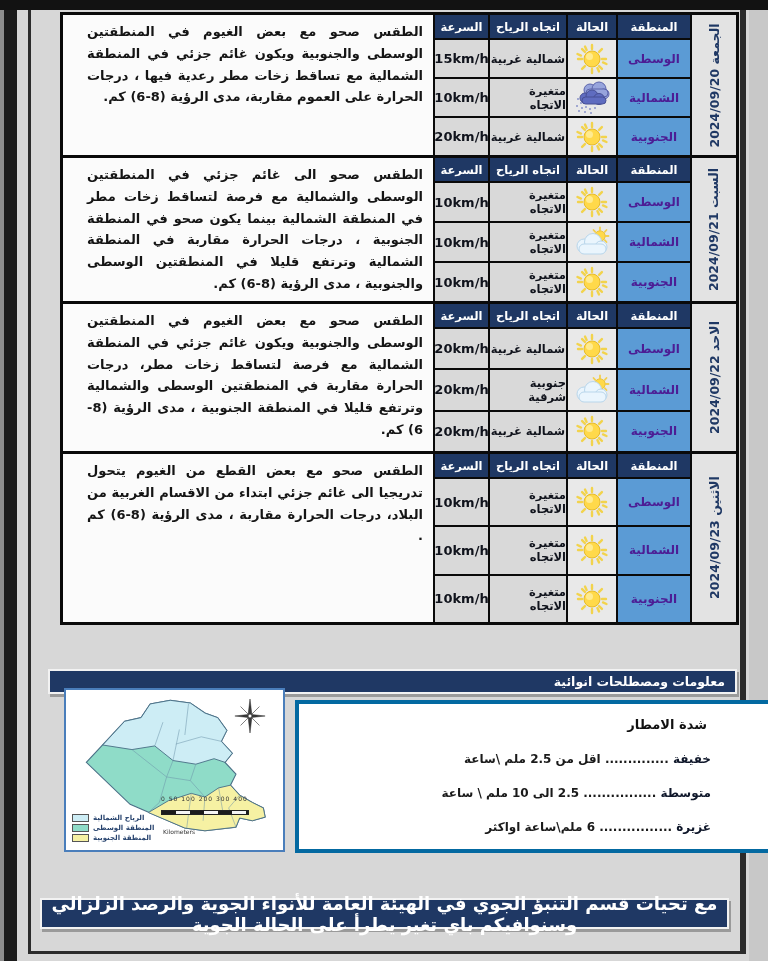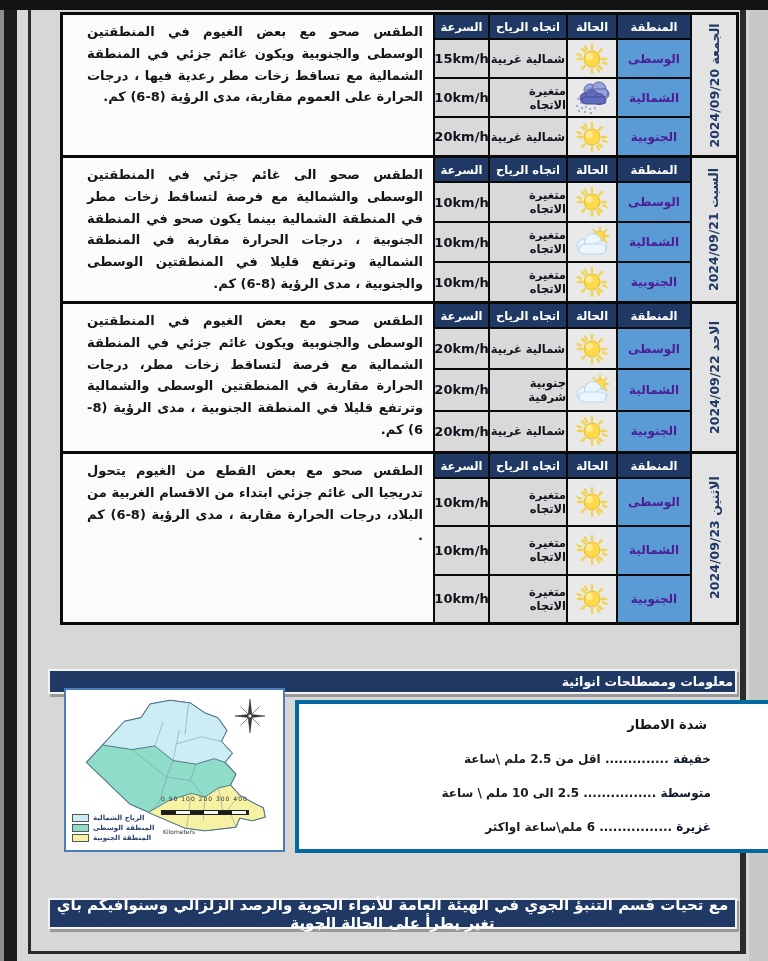--- a/index.html
+++ b/index.html
@@ -32,22 +32,22 @@
   .icon{background:#e9e9e9;}
   .wind{font-weight:bold;font-size:11.5px;color:#10131c;}
   .speed{font-weight:bold;font-size:13px;color:#10131c;direction:ltr;}
   .desc{grid-column:6;grid-row:1/5;display:block;background:#fbfbfb;padding:6px 10px 6px 24px;
         text-align:justify;direction:rtl;font-size:13px;font-weight:bold;line-height:1.68;color:#151515;}
 
   
   .navy-banner{position:absolute;background:#1f3864;color:#fff;font-weight:bold;direction:rtl;
      border:2px solid #f2f2f2;box-shadow:2px 3px 0 rgba(80,80,80,.45);box-sizing:border-box;}
   .info-banner{left:48px;top:669px;width:689px;height:25px;font-size:12.5px;line-height:21px;
-     text-align:right;padding-right:2px;z-index:2;}
-  .footer-banner{left:48px;top:898px;width:689px;height:31px;font-size:15px;
+     text-align:right;padding-right:10px;z-index:2;}
+  .footer-banner{left:40px;top:898px;width:689px;height:31px;font-size:18px;
      display:flex;align-items:center;justify-content:center;text-align:center;}
 
   
   .map-panel{position:absolute;left:64px;top:688px;width:221px;height:164px;background:#ffffff;
      border:2px solid #4a7ebb;box-sizing:border-box;z-index:3;}
   .map-svg{position:absolute;left:2px;top:3px;}
   .compass{position:absolute;right:16px;top:6px;}
   .legend{position:absolute;left:6px;bottom:8px;}
   .legend-row{display:flex;align-items:center;margin-top:2px;direction:ltr;}
   .swatch{width:15px;height:6px;border:1px solid #555;margin-right:4px;}

